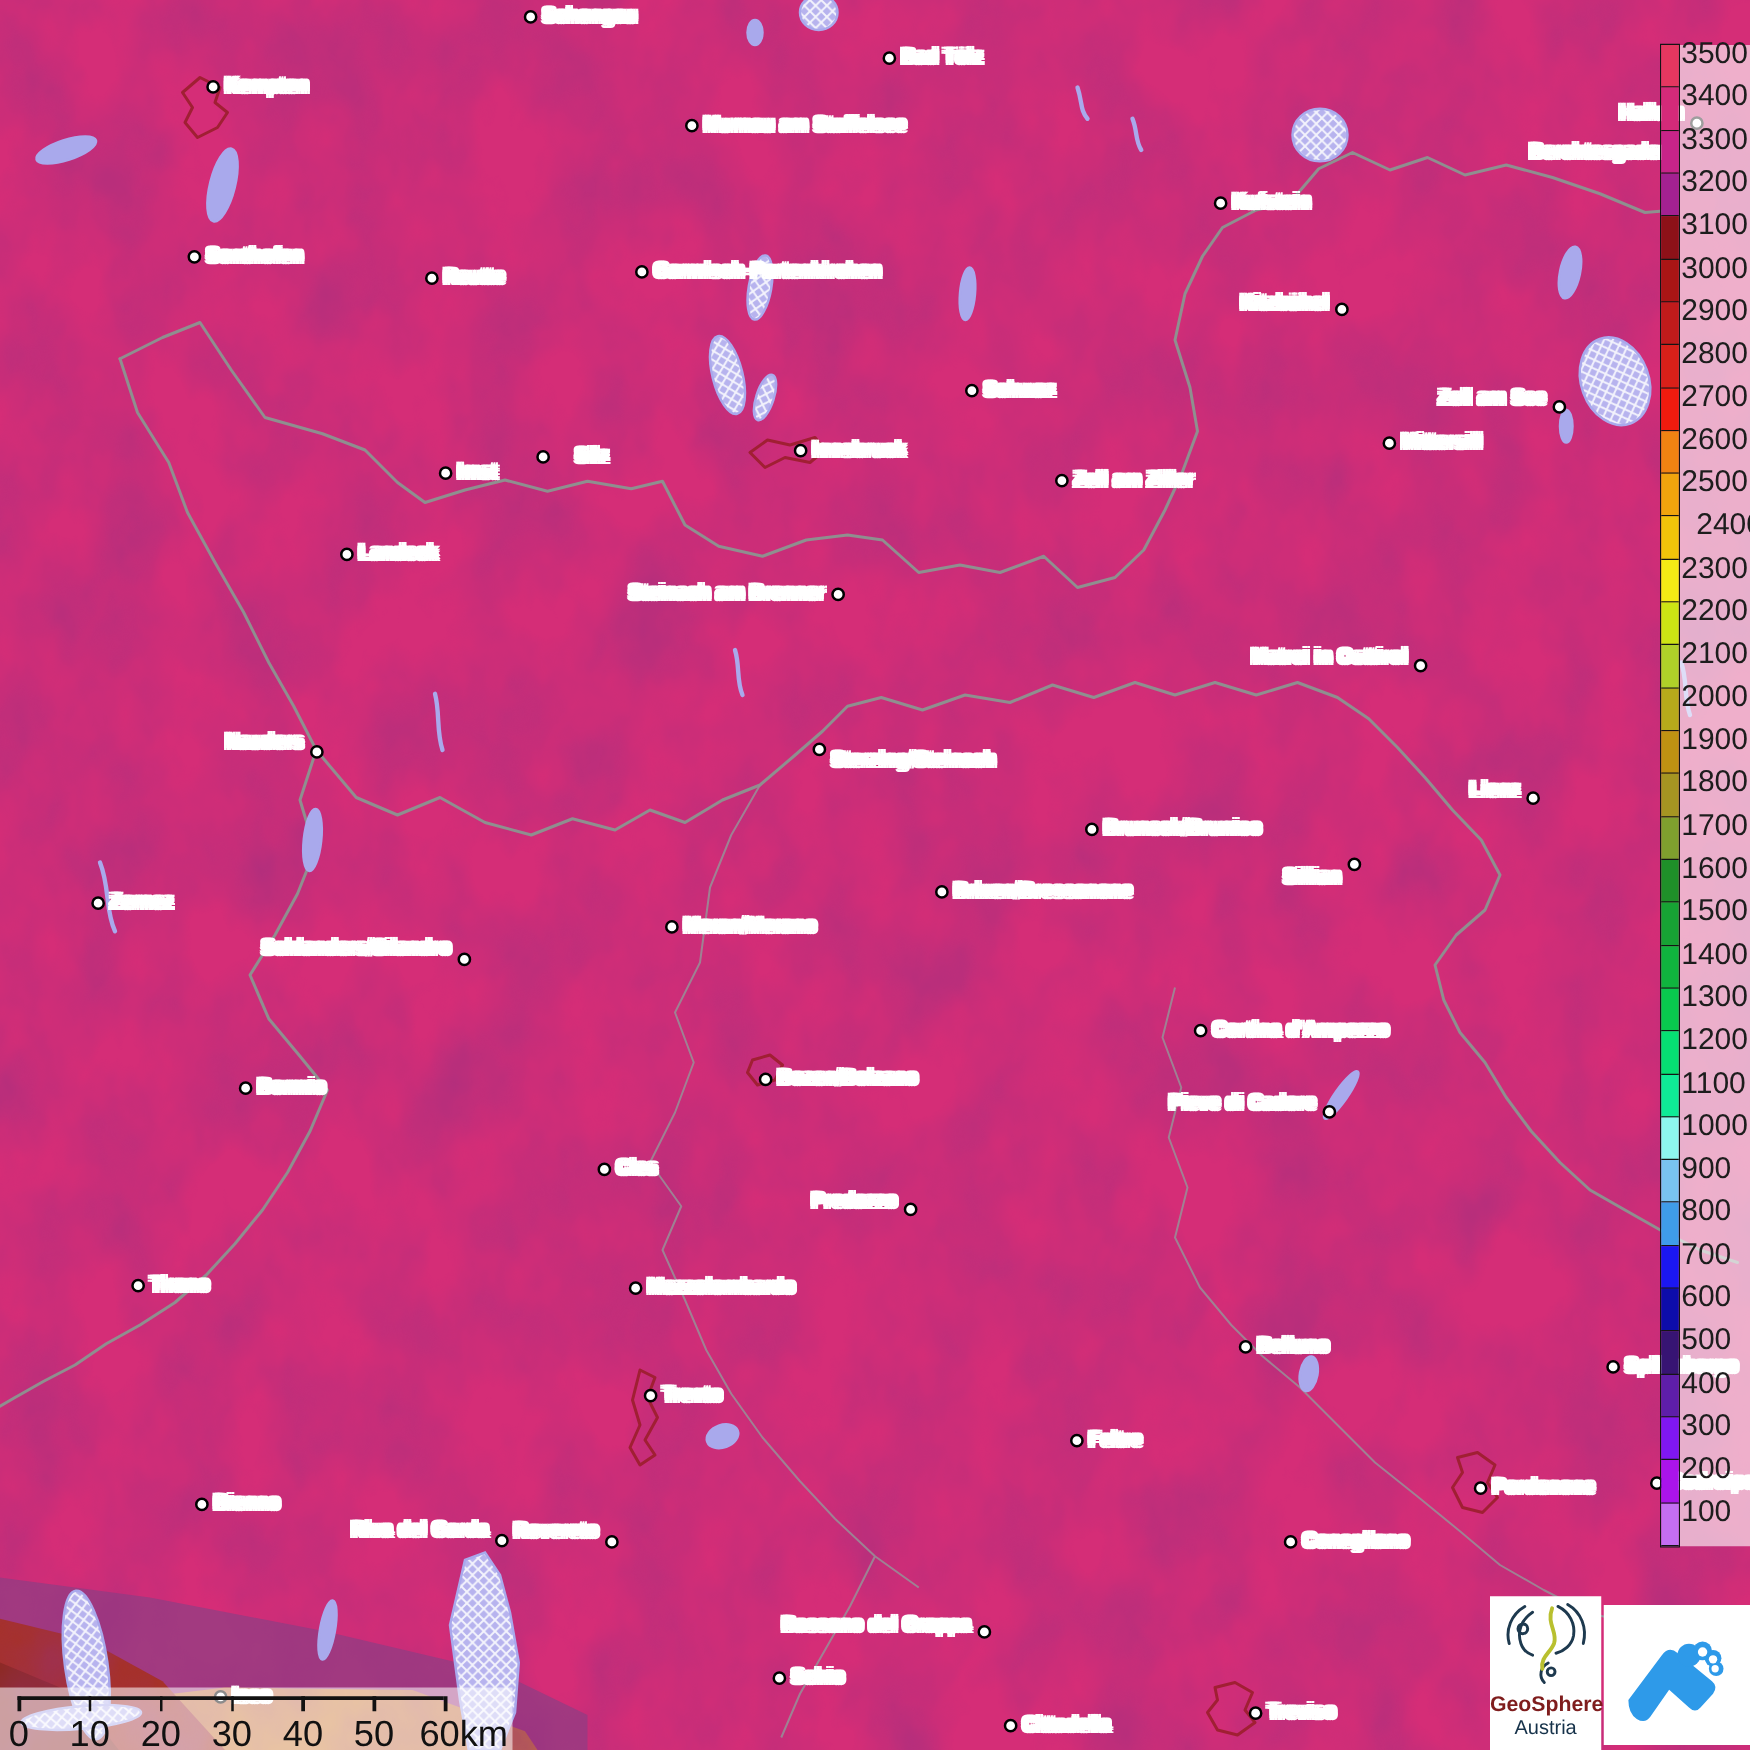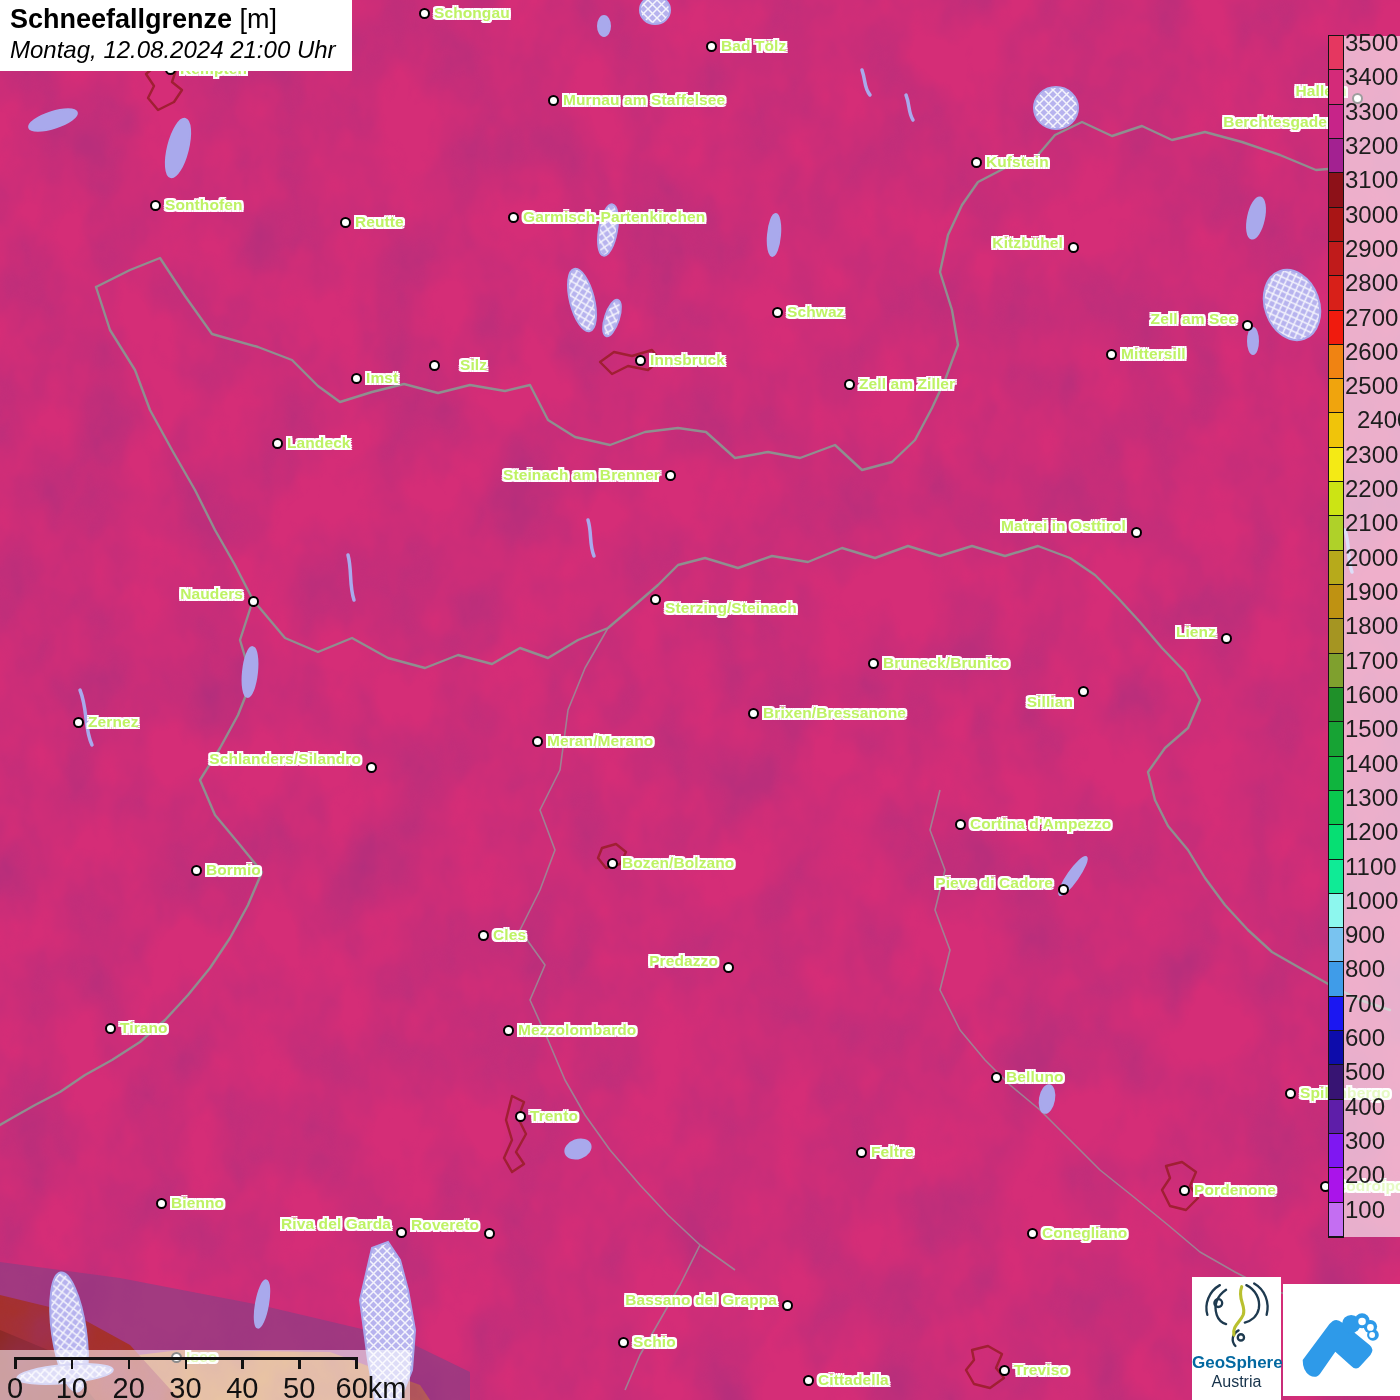--- a/index.html
+++ b/index.html
@@ -3,21 +3,21 @@
 <meta charset="utf-8">
 <style>
   html,body{margin:0;padding:0;background:#fff;}
   #stage{position:relative;width:1400px;height:1400px;overflow:hidden;
          font-family:"Liberation Sans",sans-serif;background:var(--base,#d52d77);}
   #mapsvg{position:absolute;left:0;top:0;z-index:1;}
   
   #cities{position:absolute;left:0;top:0;width:100%;height:100%;z-index:30;}
   .dot{position:absolute;width:11px;height:11px;border-radius:50%;
        background:#fff;border:2.5px solid #000;box-sizing:border-box;}
-  .clabel{position:absolute;font-size:15.5px;font-weight:bold;color:#bef264;
+  .clabel{position:absolute;font-size:15.5px;font-weight:bold;color:#ffffff;
           white-space:nowrap;letter-spacing:.1px;
           text-shadow:-2px -2px 0 #fff,2px -2px 0 #fff,-2px 2px 0 #fff,2px 2px 0 #fff,
                       -2px 0 0 #fff,2px 0 0 #fff,0 -2px 0 #fff,0 2px 0 #fff;}
   
   #cbar-overlay{position:absolute;left:1343px;top:36px;width:57px;height:1201px;
                 background:rgba(255,255,255,0.62);z-index:38;}
   #cbar-strip{position:absolute;left:1329px;top:36px;width:14px;height:1201px;
               outline:1.5px solid #141414;z-index:40;}
   .cseg{position:absolute;left:0;width:14px;border-bottom:1.5px solid #141414;box-sizing:border-box;}
   #cbar-labels{position:absolute;left:0;top:0;z-index:42;}
@@ -32,21 +32,21 @@
   
   #titlebox{position:absolute;left:0;top:0;background:#fff;padding:4px 16px 7px 10px;z-index:60;}
   #titlebox .t1{font-size:27px;color:#000;}
   #titlebox .t1 b{font-weight:bold;}
   #titlebox .t2{font-size:24px;font-style:italic;color:#000;margin-top:1px;}
   #modelbox{position:absolute;right:0;top:0;background:#fff;padding:3px 8px 6px 18px;z-index:60;
             font-size:26px;font-style:italic;color:#000;}
   
   #geobox{position:absolute;left:1192px;top:1277px;width:89px;height:123px;background:#fff;
           z-index:60;text-align:center;}
-  #geobox .g1{font-size:17px;font-weight:bold;color:#0369a1;margin-top:-2px;}
+  #geobox .g1{font-size:17px;font-weight:bold;color:#7f1d1d;margin-top:-2px;}
   #geobox .g2{font-size:16px;color:#16324a;}
   #partnerbox{position:absolute;left:1283px;top:1284px;width:117px;height:112px;background:#fff;
               z-index:60;display:flex;align-items:center;justify-content:center;}
 </style>
 </head>
 <body>
 
 <div id="stage">
 
   <svg id="mapsvg" width="1400" height="1400" viewBox="0 0 1400 1400">
@@ -322,24 +322,20 @@
       <div class="sb-tick" style="left: 184.5px;"></div>
       <div class="sb-num" style="left: 185.5px;">30</div>
       <div class="sb-tick" style="left: 241.333px;"></div>
       <div class="sb-num" style="left: 242.333px;">40</div>
       <div class="sb-tick" style="left: 298.167px;"></div>
       <div class="sb-num" style="left: 299.167px;">50</div>
       <div class="sb-tick" style="left: 355px;"></div>
       <div class="sb-num" style="left: 371px;">60km</div>
     </div>
 
-  <div id="titlebox">
-    <div class="t1"><b>Schneefallgrenze</b> <span>[m]</span></div>
-    <div class="t2">Montag, 12.08.2024 21:00 Uhr</div>
-  </div>
 
 
   <div id="geobox">
     <svg width="78" height="74" viewBox="0 0 100 90">
       <g fill="none" stroke="#1e3a4f" stroke-width="3" stroke-linecap="round">
         <path d="M28,8 C14,16 8,32 12,46"></path>
         <path d="M36,14 C24,22 20,34 24,46 C26,52 30,56 36,58"></path>
         <circle cx="26" cy="31" r="5"></circle>
         <path d="M62,8 C74,14 80,26 78,38 C76,48 68,54 60,56"></path>
         <path d="M72,6 C86,14 92,30 88,46"></path>

